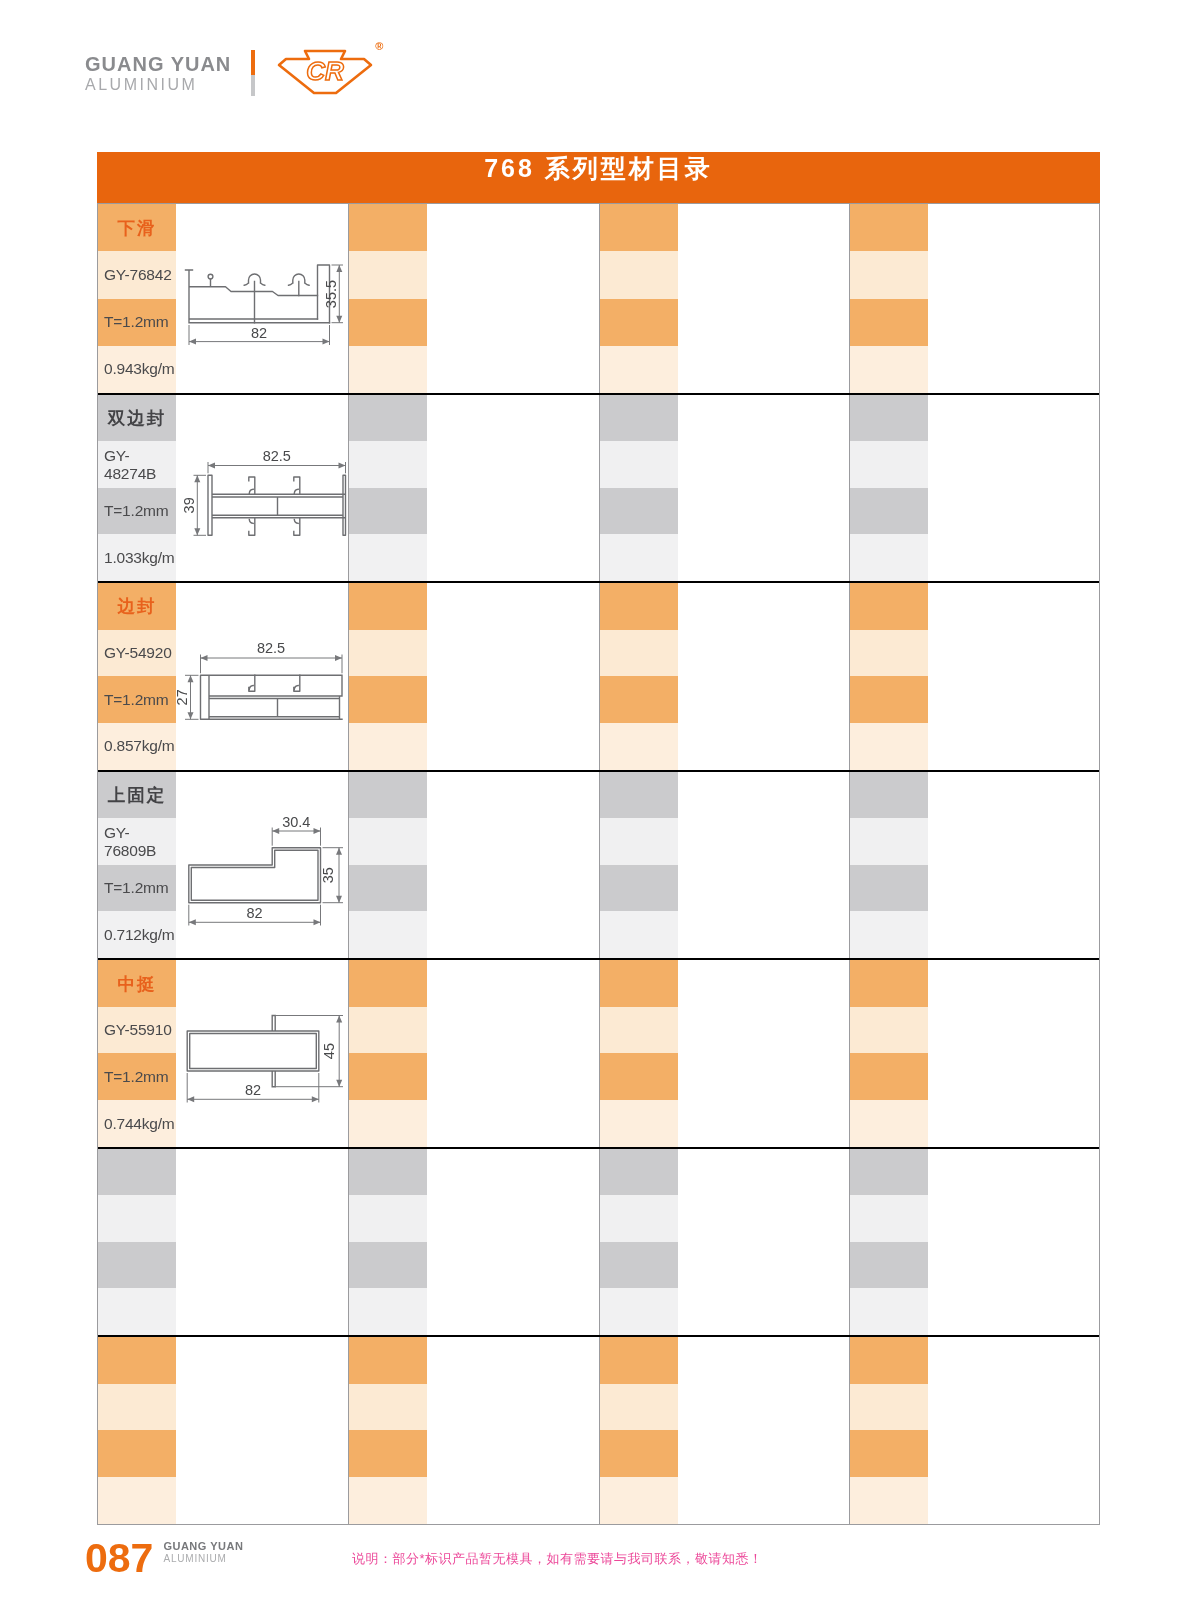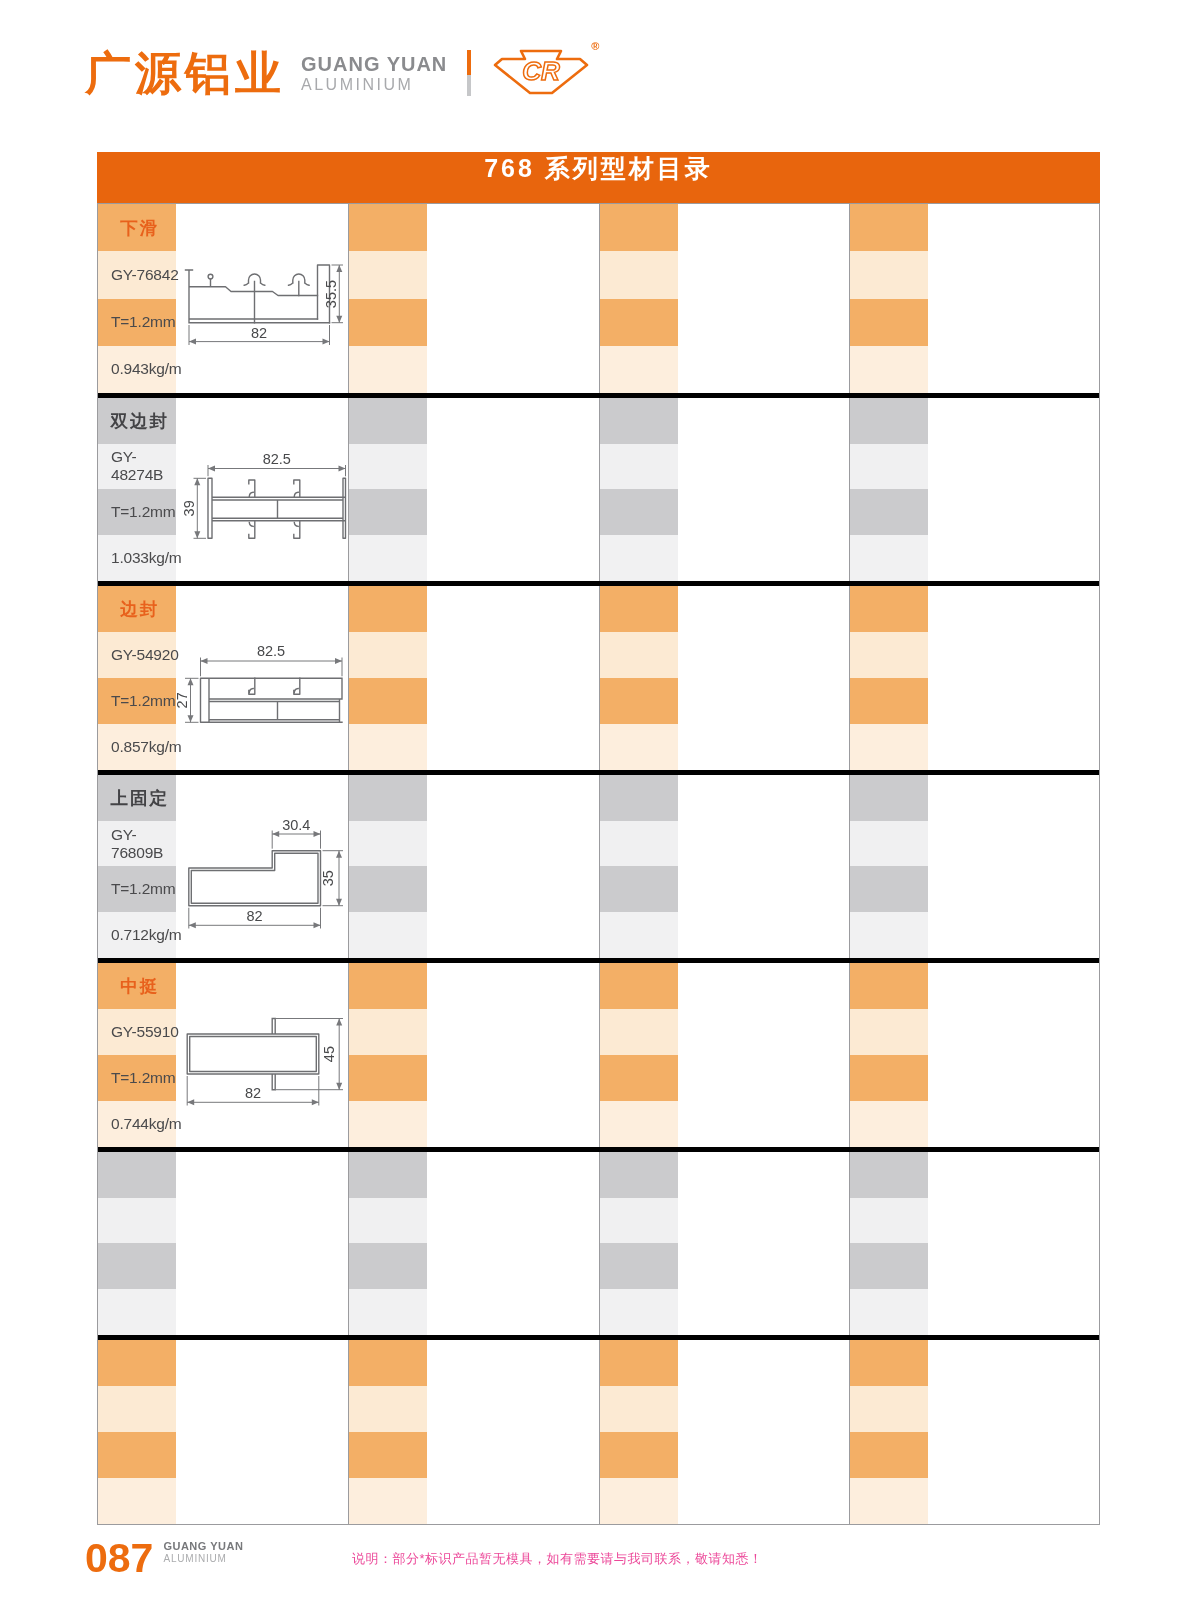--- a/index.html
+++ b/index.html
@@ -20,27 +20,27 @@
 
   
   .title-bar{position:absolute;left:97px;top:152px;width:1003px;height:51px;background:#E8650D;
              color:#fff;display:flex;align-items:flex-start;justify-content:center;
              font-size:25px;font-weight:700;letter-spacing:3px;box-sizing:border-box}
 
   
   .table{position:absolute;left:97px;top:203px;width:1003px;height:1322px;
          border:1px solid #9B9B9E;box-sizing:border-box;display:grid;grid-template-rows:repeat(7,1fr)}
   .row{display:grid;grid-template-columns:repeat(4,1fr);box-sizing:border-box;min-height:0}
-  .row + .row{border-top:5px solid #000000}
+  .row + .row{border-top:2px solid #000000}
   .slot{position:relative;box-sizing:border-box;min-width:0}
   .slot + .slot{border-left:1px solid #9B9B9E}
   .labels{position:absolute;left:0;top:0;bottom:0;width:78px;display:grid;grid-template-rows:repeat(4,1fr)}
   .o .labels{background:linear-gradient(to bottom,#F3AF66 0 25%,#FCEAD3 25% 50%,#F3AF66 50% 75%,#FDEEDD 75% 100%)}
   .g .labels{background:linear-gradient(to bottom,#CBCBCD 0 25%,#F0F0F1 25% 50%,#CBCBCD 50% 75%,#F1F1F2 75% 100%)}
-  .cell{display:flex;align-items:center;padding-left:13px;font-size:15.5px;color:#4A4A4C;letter-spacing:-0.2px;min-height:0}
+  .cell{display:flex;align-items:center;padding-left:6px;font-size:15.5px;color:#4A4A4C;letter-spacing:-0.2px;min-height:0}
   .cell.cat{justify-content:center;padding-left:0;font-size:17.5px;font-weight:700;letter-spacing:2px}
   .o .cell.cat{color:#E8611C}
   .g .cell.cat{color:#434346}
   .draw{position:absolute;left:78px;top:0;right:0;bottom:0;overflow:hidden}
 
   
   svg .p{fill:none;stroke:#6E6F72;stroke-width:1.4;stroke-linecap:square;stroke-linejoin:round}
   svg .d{fill:none;stroke:#77787B;stroke-width:1}
   svg text{font-family:"Liberation Sans","DejaVu Sans",sans-serif;font-size:14.5px;fill:#48494B}
   .e{fill:none;stroke:#ED6C0E;stroke-width:2.6;stroke-linejoin:round}
@@ -51,21 +51,20 @@
   .num{font-size:41px;font-weight:700;color:#ED6C0E;line-height:1}
   .fbrand{display:flex;flex-direction:column;gap:2px;margin-top:3px}
   .fb1{font-size:11px;font-weight:700;color:#77787B;letter-spacing:0.5px;line-height:1}
   .fb2{font-size:10px;color:#ABACAE;letter-spacing:0.8px;line-height:1}
   .note{position:absolute;left:352px;top:1550px;font-size:13px;color:#ec4899;letter-spacing:0.5px}
 </style>
 </head>
 <body>
 
 <div class="header">
-  <span class="logo-cn">广源铝业</span>
   <span class="logo-en">
     <span class="logo-en-1">GUANG YUAN</span>
     <span class="logo-en-2">ALUMINIUM</span>
   </span>
   <span class="logo-divider">
       <span class="ld-t"></span>
       <span class="ld-b"></span>
     </span>
   <span class="emblem">
     <svg width="100" height="54" viewBox="0 0 100 54">

